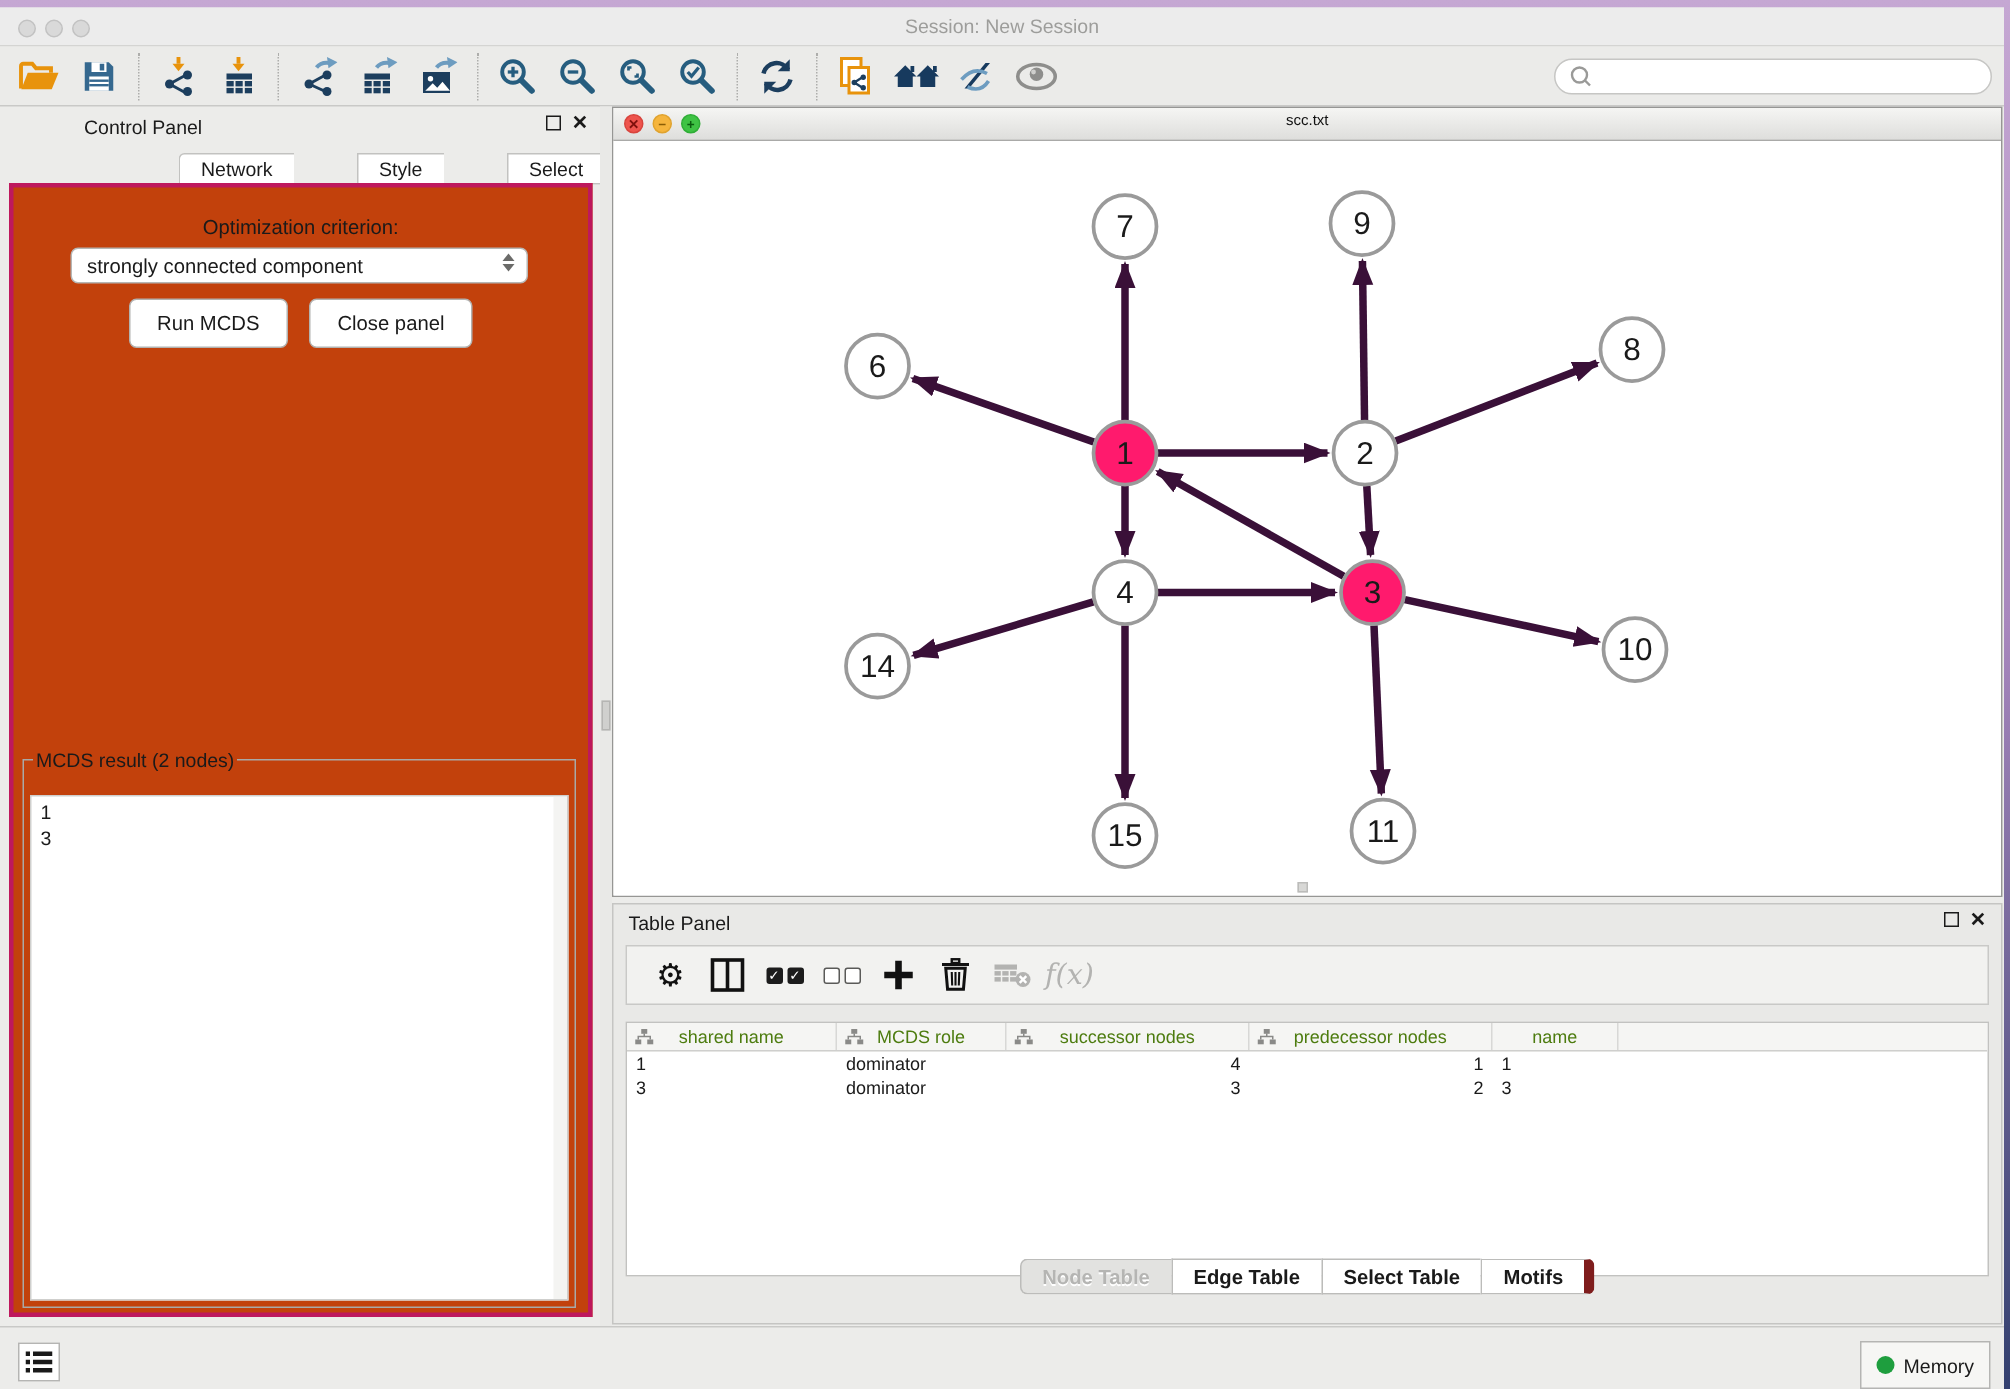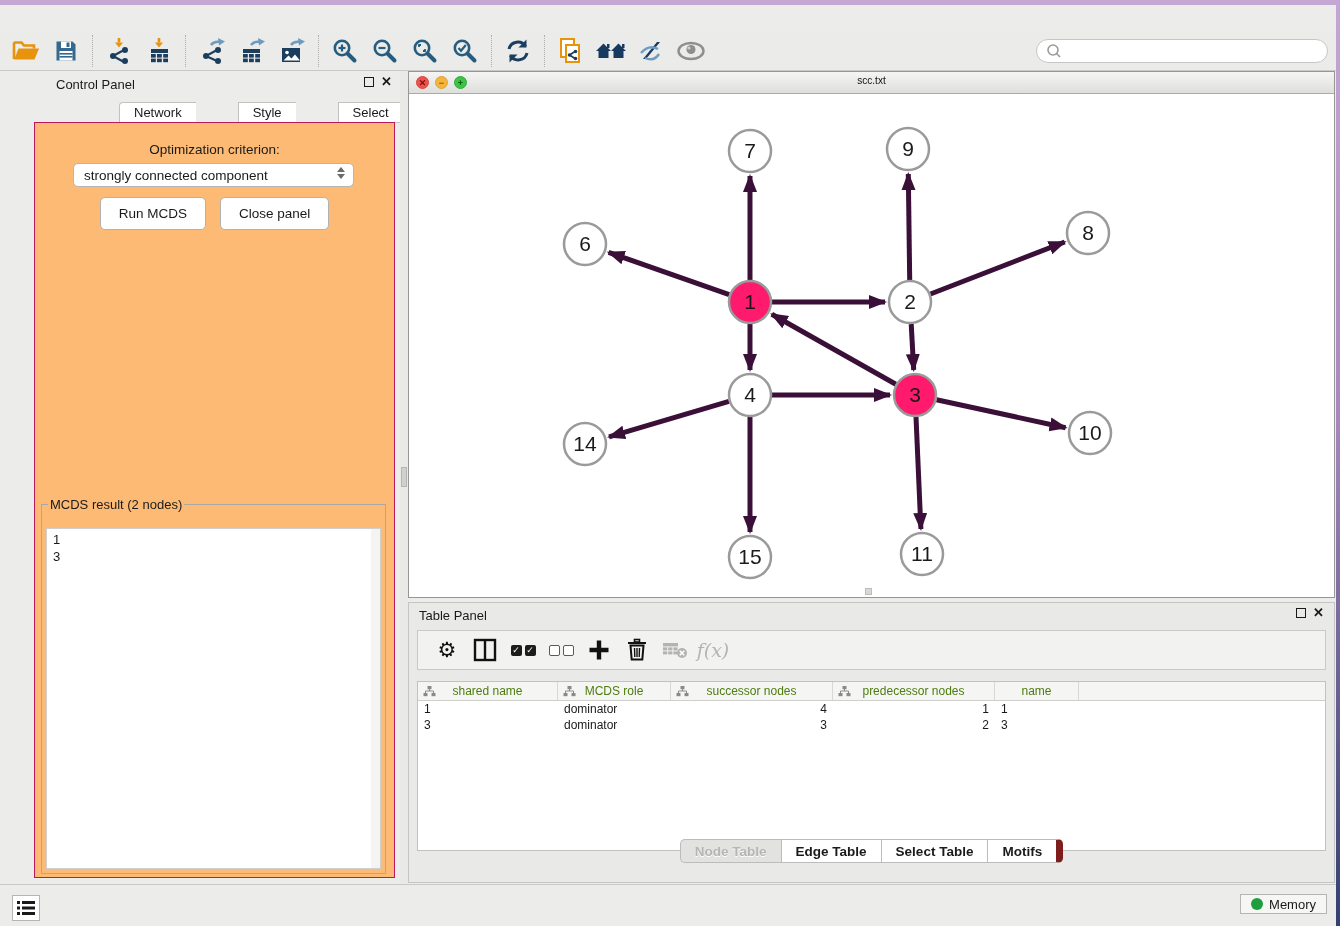--- a/index.html
+++ b/index.html
@@ -38,21 +38,21 @@
   .panel-ctrls { position:absolute; right:8px; top:6px; display:flex; gap:7px; align-items:center; }
   .float-ic { width:10px; height:10px; border:1.6px solid #1a1a1a; }
   .close-ic { font-size:13px; font-weight:bold; color:#1a1a1a; line-height:10px; }
   #cp-tabs { position:absolute; top:31px; left:77px; display:flex; }
   .cp-tab { height:21px; padding:0 14px; background:#fff; border:1px solid #c2c2c0;
     border-right:none; display:flex; align-items:center; font-size:13px;margin-left:42px; }
   .cp-tab:first-child { border-radius:4px 0 0 0; }
   .cp-tab:last-child { border-right:1px solid #c2c2c0; border-radius:0 4px 0 0; }
   .cp-tab.selected { background:#e7e7e5; color:#b2b2b0; border-bottom-color:#e7e7e5; }
   #cp-body { position:absolute; top:51px; left:6px; right:5px; bottom:0;
-    background:#fdba74; border:1px solid #be185d;margin-left:28px; }
+    background:#c2410c; border:3px solid #be185d; }
   #opt-label { position:absolute; top:19px; left:0; right:0; text-align:center; font-size:13.5px; }
   #criterion-select { position:absolute; top:40px; left:38px; right:40px; height:24px;
     background:#fff; border:1px solid #b6b6b4; border-radius:5px;
     display:flex; align-items:center; padding:0 10px; font-size:13.5px; }
   #sel-arrows { position:absolute; right:8px; top:3px; display:flex; flex-direction:column; gap:2px; }
   #sel-arrows span { width:0; height:0; border-left:4px solid transparent; border-right:4px solid transparent; }
   #sel-up { border-bottom:5px solid #6b6b69; }
   #sel-dn { border-top:5px solid #6b6b69; }
   #cp-buttons { position:absolute; top:74px; left:0; right:0; display:flex; justify-content:center; gap:14px; }
   .cp-btn { height:33px; padding:0 18px; background:#fff; border:1px solid #b2b2b0;
@@ -117,29 +117,35 @@
     display:flex; align-items:center; font-size:13.5px; font-weight:bold; }
   .tp-tab:first-child { border-radius:5px 0 0 5px; }
   .tp-tab:last-child { border-right:7px solid #7f1d1d; border-radius:0 5px 5px 0; }
   .tp-tab.selected { background:#e2e2e0; color:#b5b5b3; text-shadow:0 1px 0 #fff; }
 
   
   #statusbar { position:absolute; bottom:0; left:0; right:0; height:42px;
     background:#ececea; border-top:1px solid #c9c9c7; }
   #list-btn { position:absolute; left:12px; top:10px; width:28px; height:26px;
     background:#fff; border:1px solid #b5b5b3; display:flex; align-items:center; justify-content:center; }
-  #memory-btn { position:absolute; right:9px; top:9px; height:20px; padding:0 10px;
+  #memory-btn { position:absolute; right:9px; top:9px; height:32px; padding:0 10px;
     background:#f6f6f4; border:1px solid #b5b5b3; display:flex; align-items:center; gap:6px; font-size:13px; }
   #mem-dot { width:12px; height:12px; border-radius:50%; background:#1e9e3e; }
 </style>
 </head>
 <body>
 
 <div id="app">
 
+  <div id="titlebar">
+    <span class="tl-dot" style="left:12px"></span>
+    <span class="tl-dot" style="left:30px"></span>
+    <span class="tl-dot" style="left:48px"></span>
+    <div id="win-title">Session: New Session</div>
+  </div>
 
   <div id="toolbar">
     <div class="tgroup">
       <div class="tbtn">
         <svg width="28" height="24" viewBox="0 0 28 24">
             <path d="M2 20 V5 a1.5 1.5 0 0 1 1.5-1.5 H9.5 l2.5 3 H22 v3" fill="none" stroke="#e8930c" stroke-width="2.6"></path>
             <path d="M2.2 20.5 L6.5 9.5 H27 L22.5 20.5 Z" fill="#e8930c"></path>
           </svg>
       </div>
       <div class="tbtn">

